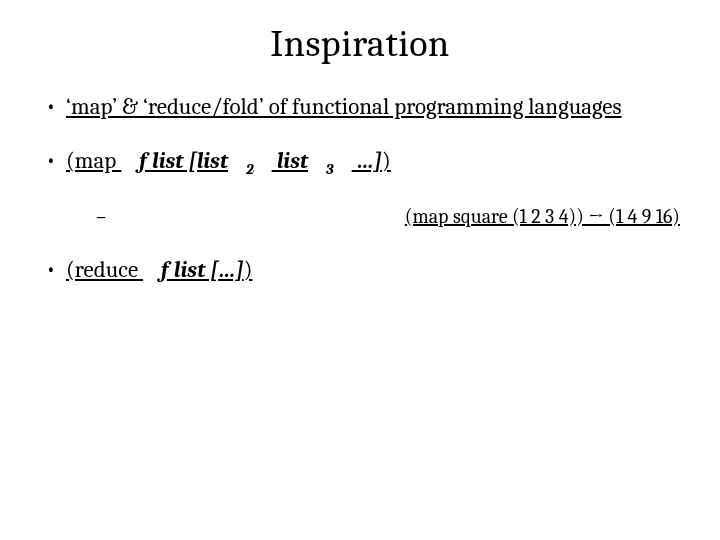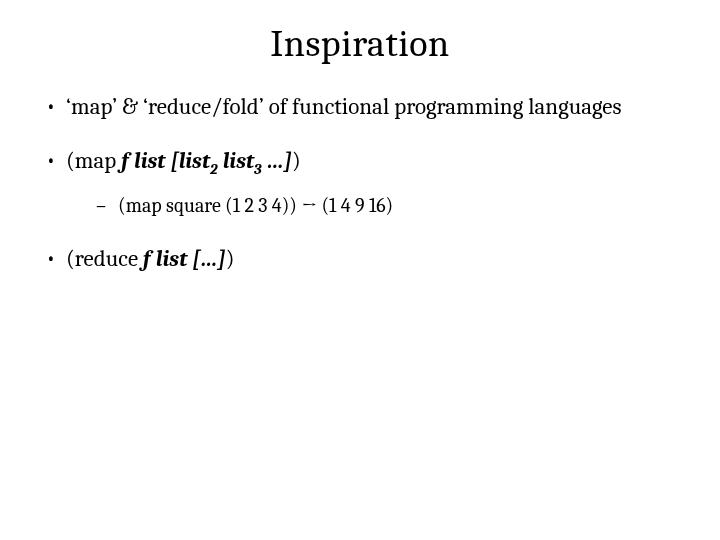--- a/index.html
+++ b/index.html
@@ -28,48 +28,50 @@
     list-style: none;
     padding: 0;
     margin: 0;
   }
   ul.top > li {
     position: relative;
     padding-left: 26px;
     font-size: 23px;
     line-height: 1.15;
     margin-bottom: 28px;
+    text-decoration: underline;
   }
   ul.top > li::before {
     content: "•";
     position: absolute;
     left: 6px;
     top: 0;
     font-size: 22px;
   }
   ul.sub {
     list-style: none;
     padding: 0;
-    margin: 19px 0 0 0;
+    margin: 30px 0 0 0;
+    text-align: right;
   }
   ul.sub > li {
     position: relative;
     padding-left: 52px;
     font-size: 20px;
     line-height: 1.2;
     margin-bottom: 4px;
   }
   ul.sub > li::before {
     content: "–";
     position: absolute;
     left: 30px;
     top: 0;
     font-size: 20px;
   }
-  .ib { font-style: italic; font-weight: bold; }
+  .ib { font-style: italic; font-weight: bold; margin-left: 18px; }
   sub {
     font-size: 0.65em;
     vertical-align: sub;
     line-height: 0;
   }
 </style>
 </head>
 <body>
 
 <div class="slide">

